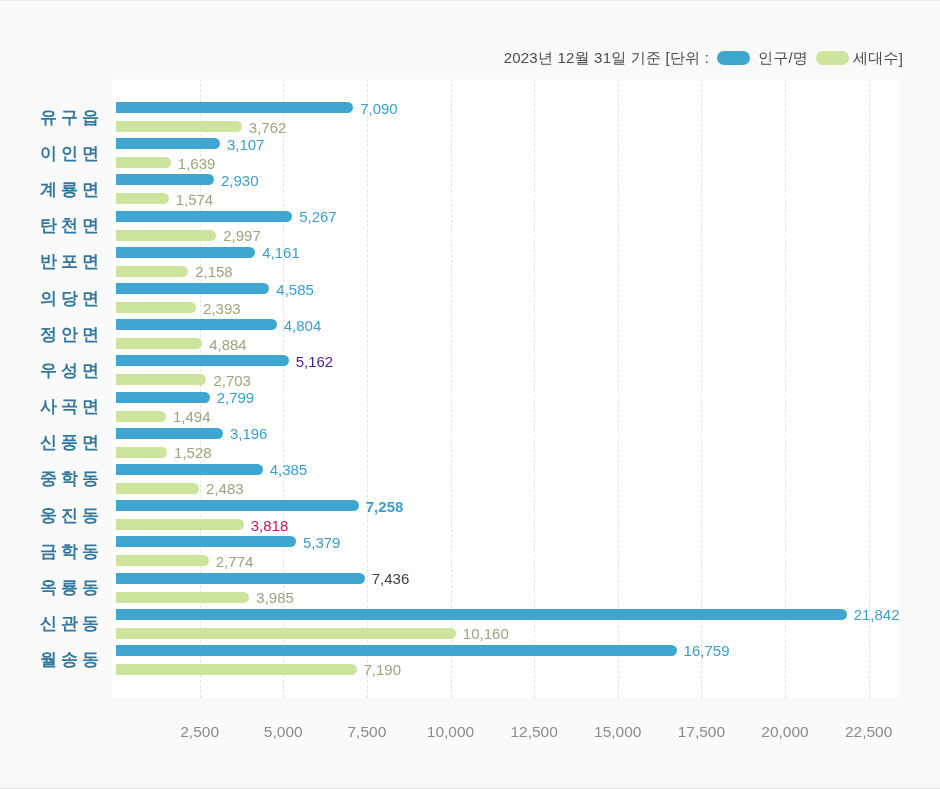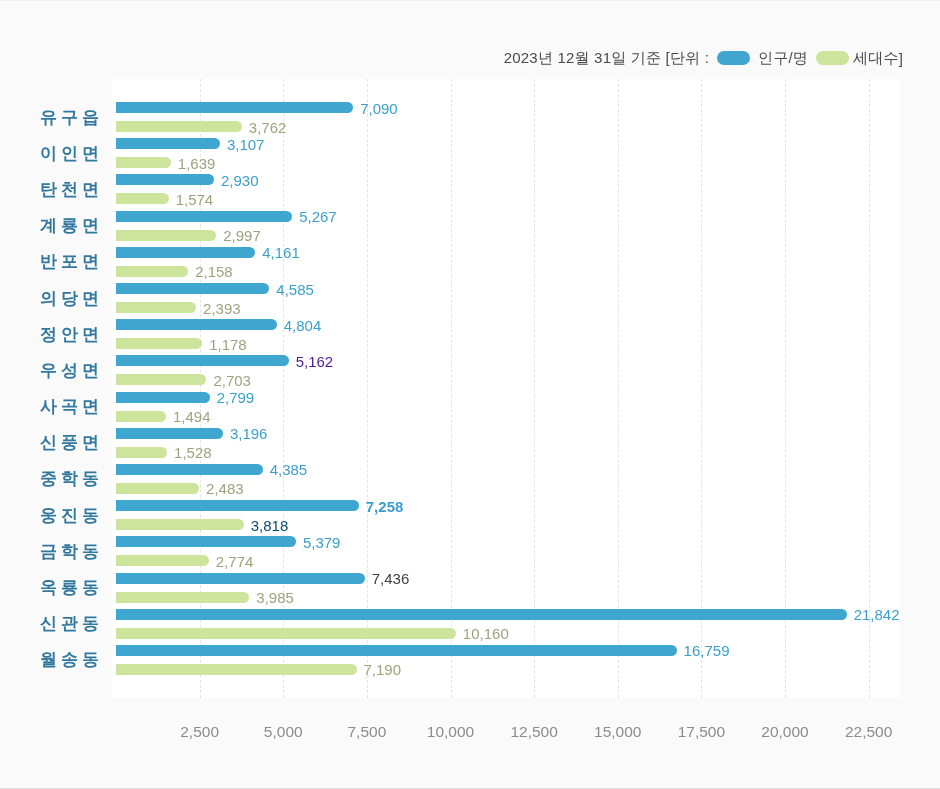--- a/index.html
+++ b/index.html
@@ -111,21 +111,21 @@
         </div>
         <div class="bar" style="width: 10.2101%; background: rgb(205, 228, 156);">
           <span class="val" style="color: rgb(156, 164, 127);">2,393</span>
         </div>
       </div>
       <div class="row">
         <div class="bar" style="width: 20.4971%; background: rgb(62, 166, 207);">
           <span class="val" style="color: rgb(59, 159, 205);">4,804</span>
         </div>
         <div class="bar" style="width: 10.9909%; background: rgb(205, 228, 156);">
-          <span class="val" style="color: rgb(156, 164, 127);">1,178</span>
+          <span class="val" style="color: rgb(156, 164, 127);">4,884</span>
         </div>
       </div>
       <div class="row">
         <div class="bar" style="width: 22.0245%; background: rgb(62, 166, 207);">
           <span class="val" style="color: #4c1d95;">5,162</span>
         </div>
         <div class="bar" style="width: 11.5328%; background: rgb(205, 228, 156);">
           <span class="val" style="color: rgb(156, 164, 127);">2,703</span>
         </div>
       </div>
@@ -151,21 +151,21 @@
         </div>
         <div class="bar" style="width: 10.5941%; background: rgb(205, 228, 156);">
           <span class="val" style="color: rgb(156, 164, 127);">2,483</span>
         </div>
       </div>
       <div class="row">
         <div class="bar" style="width: 30.9675%; background: rgb(62, 166, 207);">
           <span class="val" style="color: rgb(59, 159, 205); font-weight: bold;">7,258</span>
         </div>
         <div class="bar" style="width: 16.2901%; background: rgb(205, 228, 156);">
-          <span class="val" style="color: #0c4a6e;">3,818</span>
+          <span class="val" style="color: #be185d;">3,818</span>
         </div>
       </div>
       <div class="row">
         <div class="bar" style="width: 22.9504%; background: rgb(62, 166, 207);">
           <span class="val" style="color: rgb(59, 159, 205);">5,379</span>
         </div>
         <div class="bar" style="width: 11.8357%; background: rgb(205, 228, 156);">
           <span class="val" style="color: rgb(156, 164, 127);">2,774</span>
         </div>
       </div>
@@ -197,24 +197,24 @@
 </div>
 
 <div class="labels" id="labels">
     <div class="cat">
       <span>유구읍</span>
     </div>
     <div class="cat">
       <span>이인면</span>
     </div>
     <div class="cat">
+      <span>계룡면</span>
+    </div>
+    <div class="cat">
       <span>탄천면</span>
-    </div>
-    <div class="cat">
-      <span>계룡면</span>
     </div>
     <div class="cat">
       <span>반포면</span>
     </div>
     <div class="cat">
       <span>의당면</span>
     </div>
     <div class="cat">
       <span>정안면</span>
     </div>

